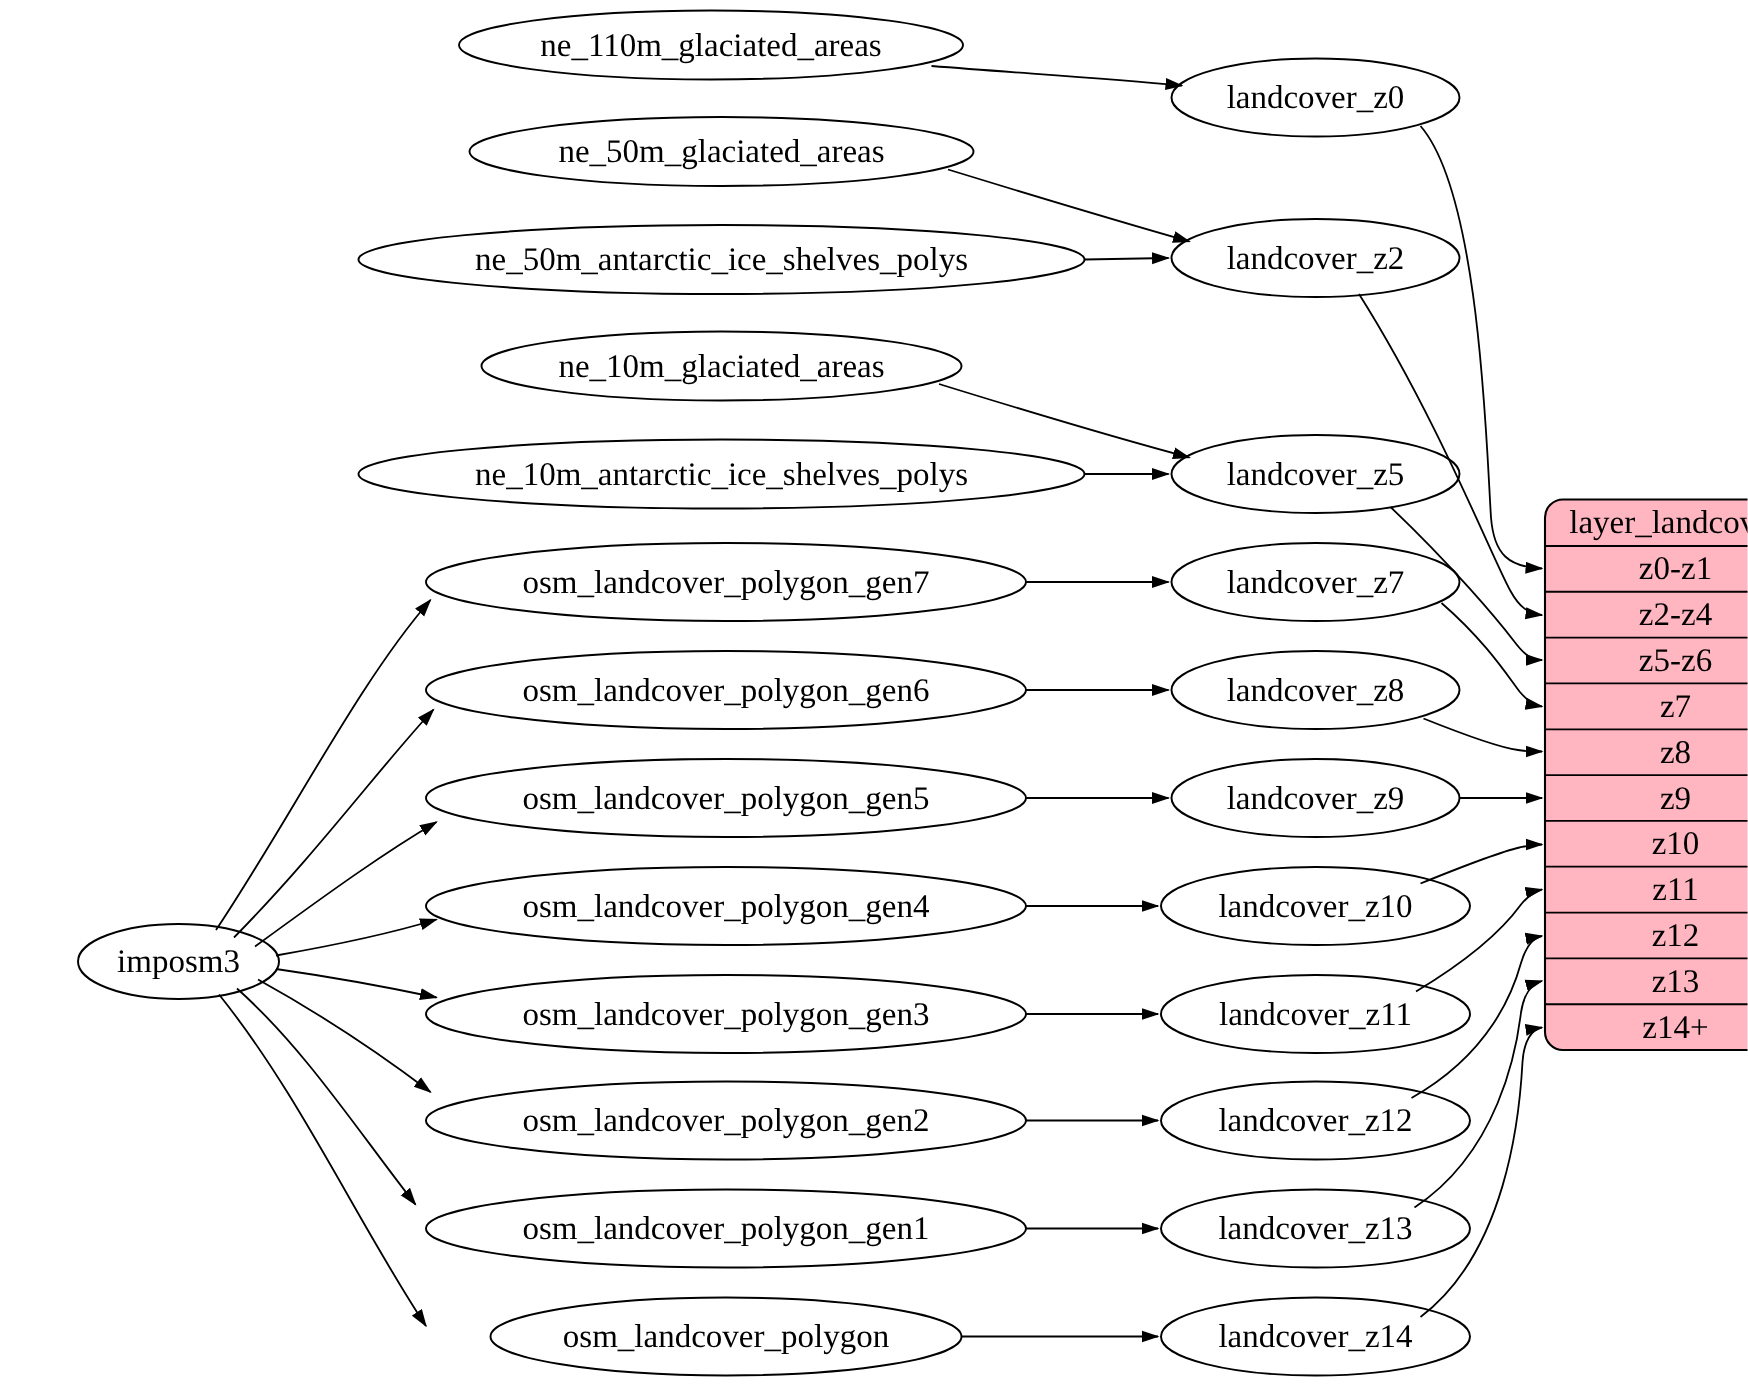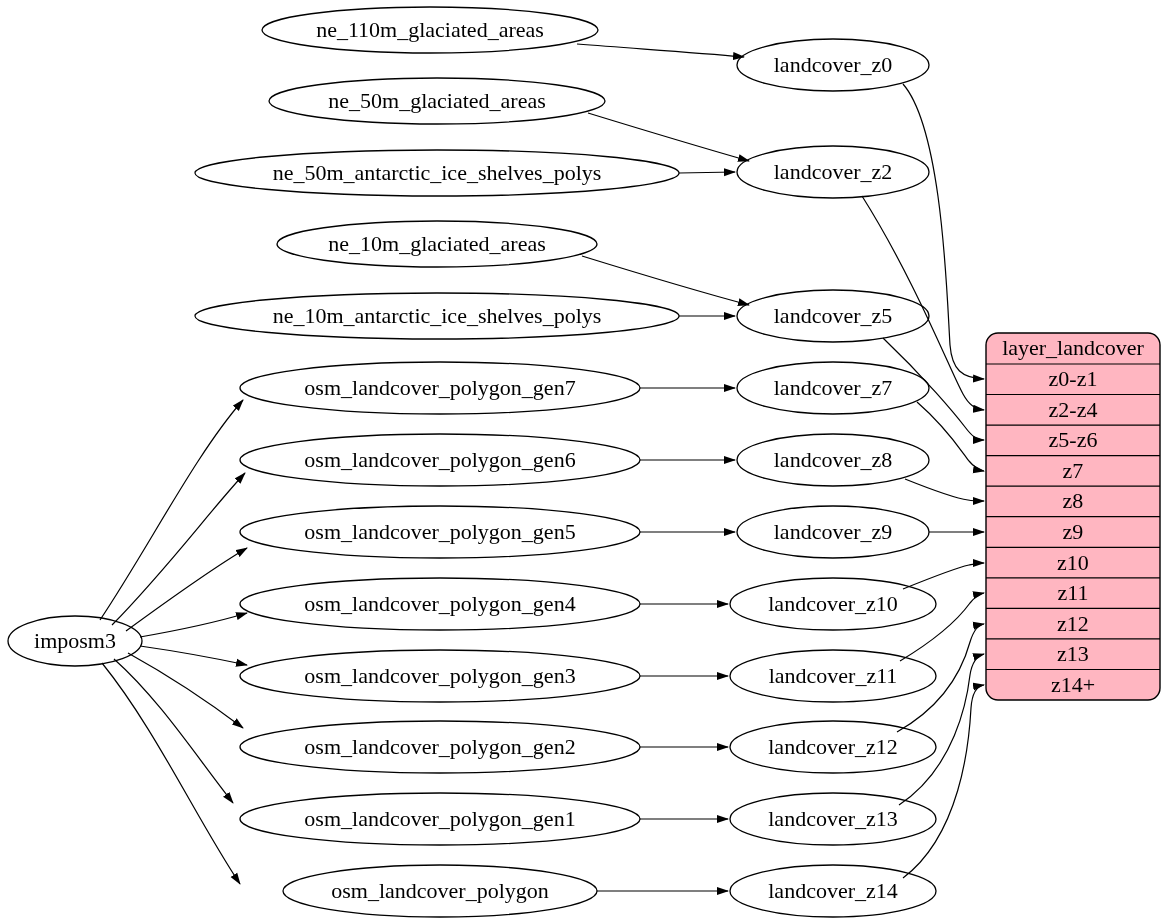--- a/index.html
+++ b/index.html
@@ -6,20 +6,21 @@
     margin: 0;
     padding: 0;
     background: #ffffff;
   }
   .canvas {
     position: relative;
     width: 934px;
     height: 923px;
     background: #ffffff;
     font-family: "Liberation Serif", "DejaVu Serif", serif;
+    margin-left: 44px;
   }
   svg text {
     font-family: "Liberation Serif", "DejaVu Serif", serif;
     font-size: 22px;
     fill: #000000;
     text-anchor: middle;
   }
   svg .edge {
     fill: none;
     stroke: #000000;

